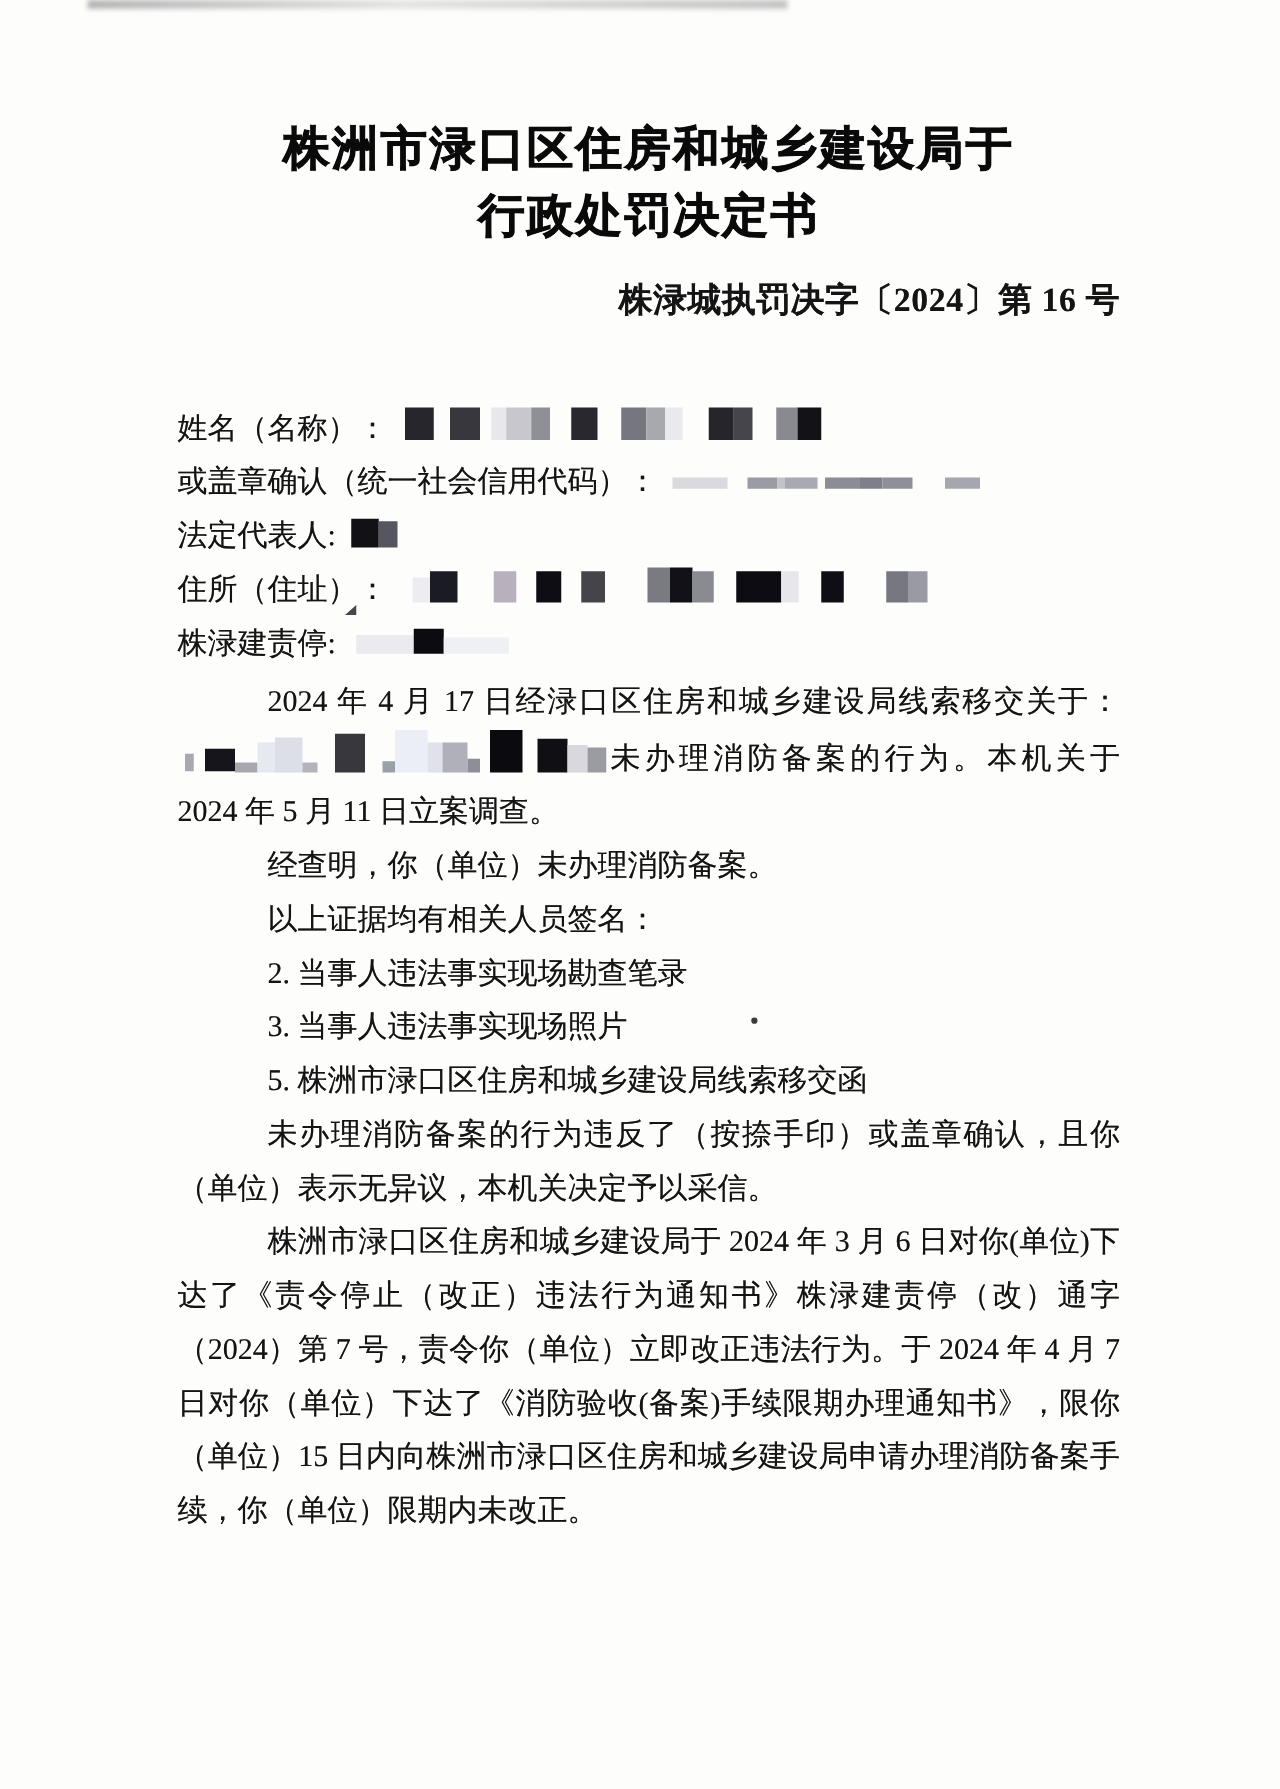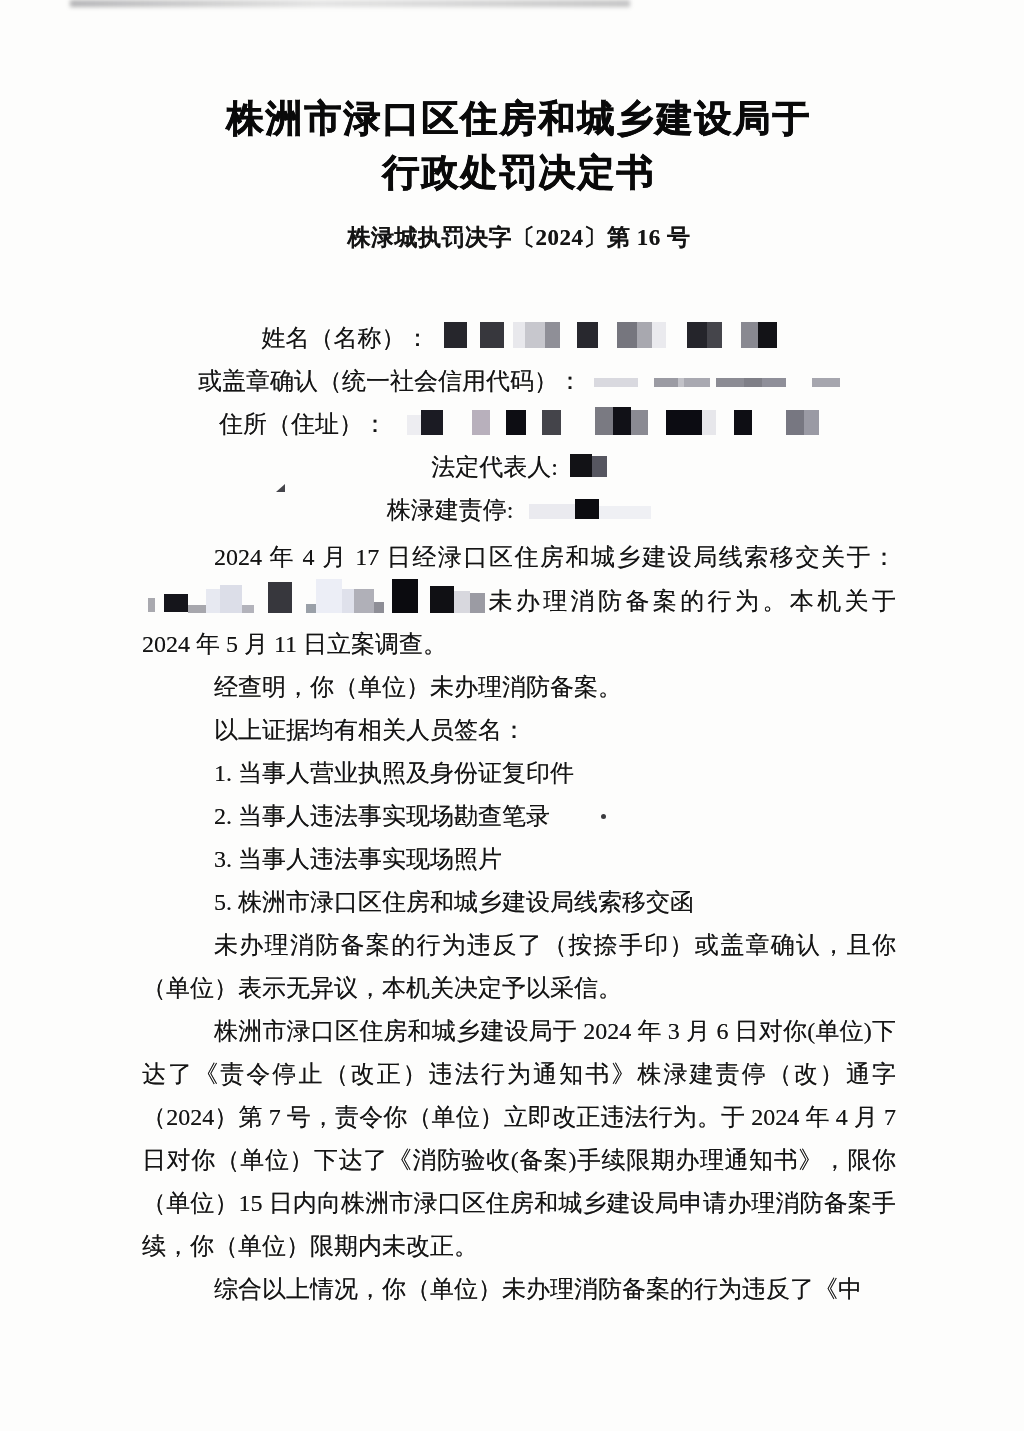--- a/index.html
+++ b/index.html
@@ -5,23 +5,23 @@
   html,body{margin:0;padding:0;background:#e8e8e8;}
   .page{position:relative;width:1024px;height:1431px;margin:0 auto;background:#fdfdfc;overflow:hidden;
         font-family:"Liberation Serif","DejaVu Serif",serif;color:#141414;}
   .scan-top{position:absolute;top:0;left:70px;width:560px;height:7px;
         background:linear-gradient(90deg,rgba(60,60,65,.38),rgba(95,95,100,.16) 45%,rgba(60,60,65,.30));
         filter:blur(2px);}
   .content{position:absolute;left:142px;top:92px;width:754px;}
   .title{text-align:center;font-family:"Liberation Sans","DejaVu Sans",sans-serif;font-weight:bold;
         font-size:37px;line-height:54px;letter-spacing:2px;color:#0a0a0a;-webkit-text-stroke:.7px #0a0a0a;
         text-shadow:0 0 .6px rgba(0,0,0,.7);}
-  .docno{text-align:center;font-size:23px;font-weight:bold;margin-top:22px;letter-spacing:.5px;
+  .docno{text-align:right;font-size:27px;font-weight:bold;margin-top:22px;letter-spacing:.5px;
         text-shadow:0 0 .5px rgba(0,0,0,.6);}
-  .fields{margin-top:64px;font-size:24px;text-align:center;}
+  .fields{margin-top:64px;font-size:24px;}
   .field-row{height:43px;line-height:43px;white-space:nowrap;}
   .field-label{text-shadow:0 0 .5px rgba(0,0,0,.55);}
   .body{margin-top:4px;}
   .para{margin:0;font-size:24px;line-height:43px;text-align:justify;text-indent:72px;
         text-shadow:0 0 .5px rgba(0,0,0,.55);}
   .redact-group{display:inline-flex;align-items:flex-end;text-indent:0;text-shadow:none;}
   .rb{display:inline-block;flex:none;}
   .dot-artifact{position:absolute;left:601px;top:814px;width:5px;height:5px;border-radius:50%;background:#3b3b3f;}
   .tri-artifact{position:absolute;left:276px;top:484px;width:0;height:0;
         border-bottom:8px solid #45454b;border-left:9px solid transparent;}
@@ -64,20 +64,24 @@
             <span class="rb" style="width: 24px; height: 9px; background: rgb(155, 155, 163);"></span>
             <span class="rb" style="width: 6px; height: 9px; background: rgb(194, 194, 200);"></span>
             <span class="rb" style="width: 26px; height: 9px; background: rgb(169, 169, 177);"></span>
             <span class="rb" style="width: 6px; height: 9px; background: transparent;"></span>
             <span class="rb" style="width: 28px; height: 9px; background: rgb(140, 140, 148);"></span>
             <span class="rb" style="width: 18px; height: 9px; background: rgb(127, 127, 135);"></span>
             <span class="rb" style="width: 24px; height: 9px; background: rgb(143, 143, 153);"></span>
             <span class="rb" style="width: 26px; height: 9px; background: transparent;"></span>
             <span class="rb" style="width: 28px; height: 9px; background: rgb(166, 166, 174);"></span>
           </span></div>
+        <div class="field-row"><span class="field-label">法定代表人:</span><span class="redact-group" style="vertical-align: -2px; margin-left: 12px;">
+            <span class="rb" style="width: 22px; height: 23px; background: rgb(18, 18, 22);"></span>
+            <span class="rb" style="width: 15px; height: 21px; background: rgb(86, 86, 96);"></span>
+          </span></div>
         <div class="field-row"><span class="field-label">住所（住址）：</span><span class="redact-group" style="vertical-align: -3px; margin-left: 20px;">
             <span class="rb" style="width: 14px; height: 20px; background: rgb(237, 237, 241);"></span>
             <span class="rb" style="width: 22px; height: 25px; background: rgb(27, 27, 35);"></span>
             <span class="rb" style="width: 29px; height: 25px; background: transparent;"></span>
             <span class="rb" style="width: 18px; height: 25px; background: rgb(184, 176, 188);"></span>
             <span class="rb" style="width: 16px; height: 25px; background: transparent;"></span>
             <span class="rb" style="width: 20px; height: 25px; background: rgb(13, 13, 19);"></span>
             <span class="rb" style="width: 16px; height: 25px; background: transparent;"></span>
             <span class="rb" style="width: 19px; height: 25px; background: rgb(68, 68, 74);"></span>
             <span class="rb" style="width: 34px; height: 25px; background: transparent;"></span>
@@ -85,24 +89,20 @@
             <span class="rb" style="width: 18px; height: 28px; background: rgb(17, 17, 23);"></span>
             <span class="rb" style="width: 17px; height: 25px; background: rgb(138, 138, 146);"></span>
             <span class="rb" style="width: 18px; height: 25px; background: transparent;"></span>
             <span class="rb" style="width: 36px; height: 25px; background: rgb(12, 12, 18);"></span>
             <span class="rb" style="width: 14px; height: 25px; background: rgb(231, 231, 235);"></span>
             <span class="rb" style="width: 18px; height: 25px; background: transparent;"></span>
             <span class="rb" style="width: 18px; height: 25px; background: rgb(14, 14, 20);"></span>
             <span class="rb" style="width: 34px; height: 25px; background: transparent;"></span>
             <span class="rb" style="width: 18px; height: 25px; background: rgb(119, 119, 129);"></span>
             <span class="rb" style="width: 15px; height: 25px; background: rgb(154, 154, 164);"></span>
-          </span></div>
-        <div class="field-row"><span class="field-label">法定代表人:</span><span class="redact-group" style="vertical-align: -2px; margin-left: 12px;">
-            <span class="rb" style="width: 22px; height: 23px; background: rgb(18, 18, 22);"></span>
-            <span class="rb" style="width: 15px; height: 21px; background: rgb(86, 86, 96);"></span>
           </span></div>
         <div class="field-row"><span class="field-label">株渌建责停:</span><span class="redact-group" style="vertical-align: -1px; margin-left: 16px;">
             <span class="rb" style="width: 46px; height: 15px; background: rgb(234, 234, 239);"></span>
             <span class="rb" style="width: 24px; height: 20px; background: rgb(12, 12, 16);"></span>
             <span class="rb" style="width: 52px; height: 13px; background: rgb(239, 240, 244);"></span>
           </span></div>
       </div>
     <div class="body">
         <p class="para"><span>2024 年 4 月 17 日经渌口区住房和城乡建设局线索移交关于：</span><span class="redact-group" style="vertical-align: -3px; margin-left: 6px;">
             <span class="rb" style="width: 7px; height: 14px; background: rgb(169, 169, 175);"></span>
@@ -123,25 +123,23 @@
             <span class="rb" style="width: 10px; height: 11px; background: rgb(142, 142, 150);"></span>
             <span class="rb" style="width: 8px; height: 30px; background: transparent;"></span>
             <span class="rb" style="width: 26px; height: 34px; background: rgb(11, 11, 15);"></span>
             <span class="rb" style="width: 12px; height: 30px; background: transparent;"></span>
             <span class="rb" style="width: 24px; height: 27px; background: rgb(16, 16, 20);"></span>
             <span class="rb" style="width: 16px; height: 22px; background: rgb(216, 216, 222);"></span>
             <span class="rb" style="width: 15px; height: 20px; background: rgb(155, 155, 163);"></span>
           </span><span>未办理消防备案的行为。本机关于 2024 年 5 月 11 日立案调查。</span></p>
         <p class="para"><span>经查明，你（单位）未办理消防备案。</span></p>
         <p class="para"><span>以上证据均有相关人员签名：</span></p>
-        <p class="para"><span>1. 当事人营业执照及身份证复印件</span></p>
         <p class="para"><span>2. 当事人违法事实现场勘查笔录</span></p>
         <p class="para"><span>3. 当事人违法事实现场照片</span></p>
         <p class="para"><span>5. 株洲市渌口区住房和城乡建设局线索移交函</span></p>
         <p class="para"><span>未办理消防备案的行为违反了（按捺手印）或盖章确认，且你（单位）表示无异议，本机关决定予以采信。</span></p>
         <p class="para"><span>株洲市渌口区住房和城乡建设局于 2024 年 3 月 6 日对你(单位)下达了《责令停止（改正）违法行为通知书》株渌建责停（改）通字（2024）第 7 号，责令你（单位）立即改正违法行为。于 2024 年 4 月 7 日对你（单位）下达了《消防验收(备案)手续限期办理通知书》，限你（单位）15 日内向株洲市渌口区住房和城乡建设局申请办理消防备案手续，你（单位）限期内未改正。</span></p>
-        <p class="para"><span>综合以上情况，你（单位）未办理消防备案的行为违反了《中</span></p>
       </div>
   </div>
 
   <div class="dot-artifact"></div>
   <div class="tri-artifact"></div>
 </div>
 
 </body></html>

